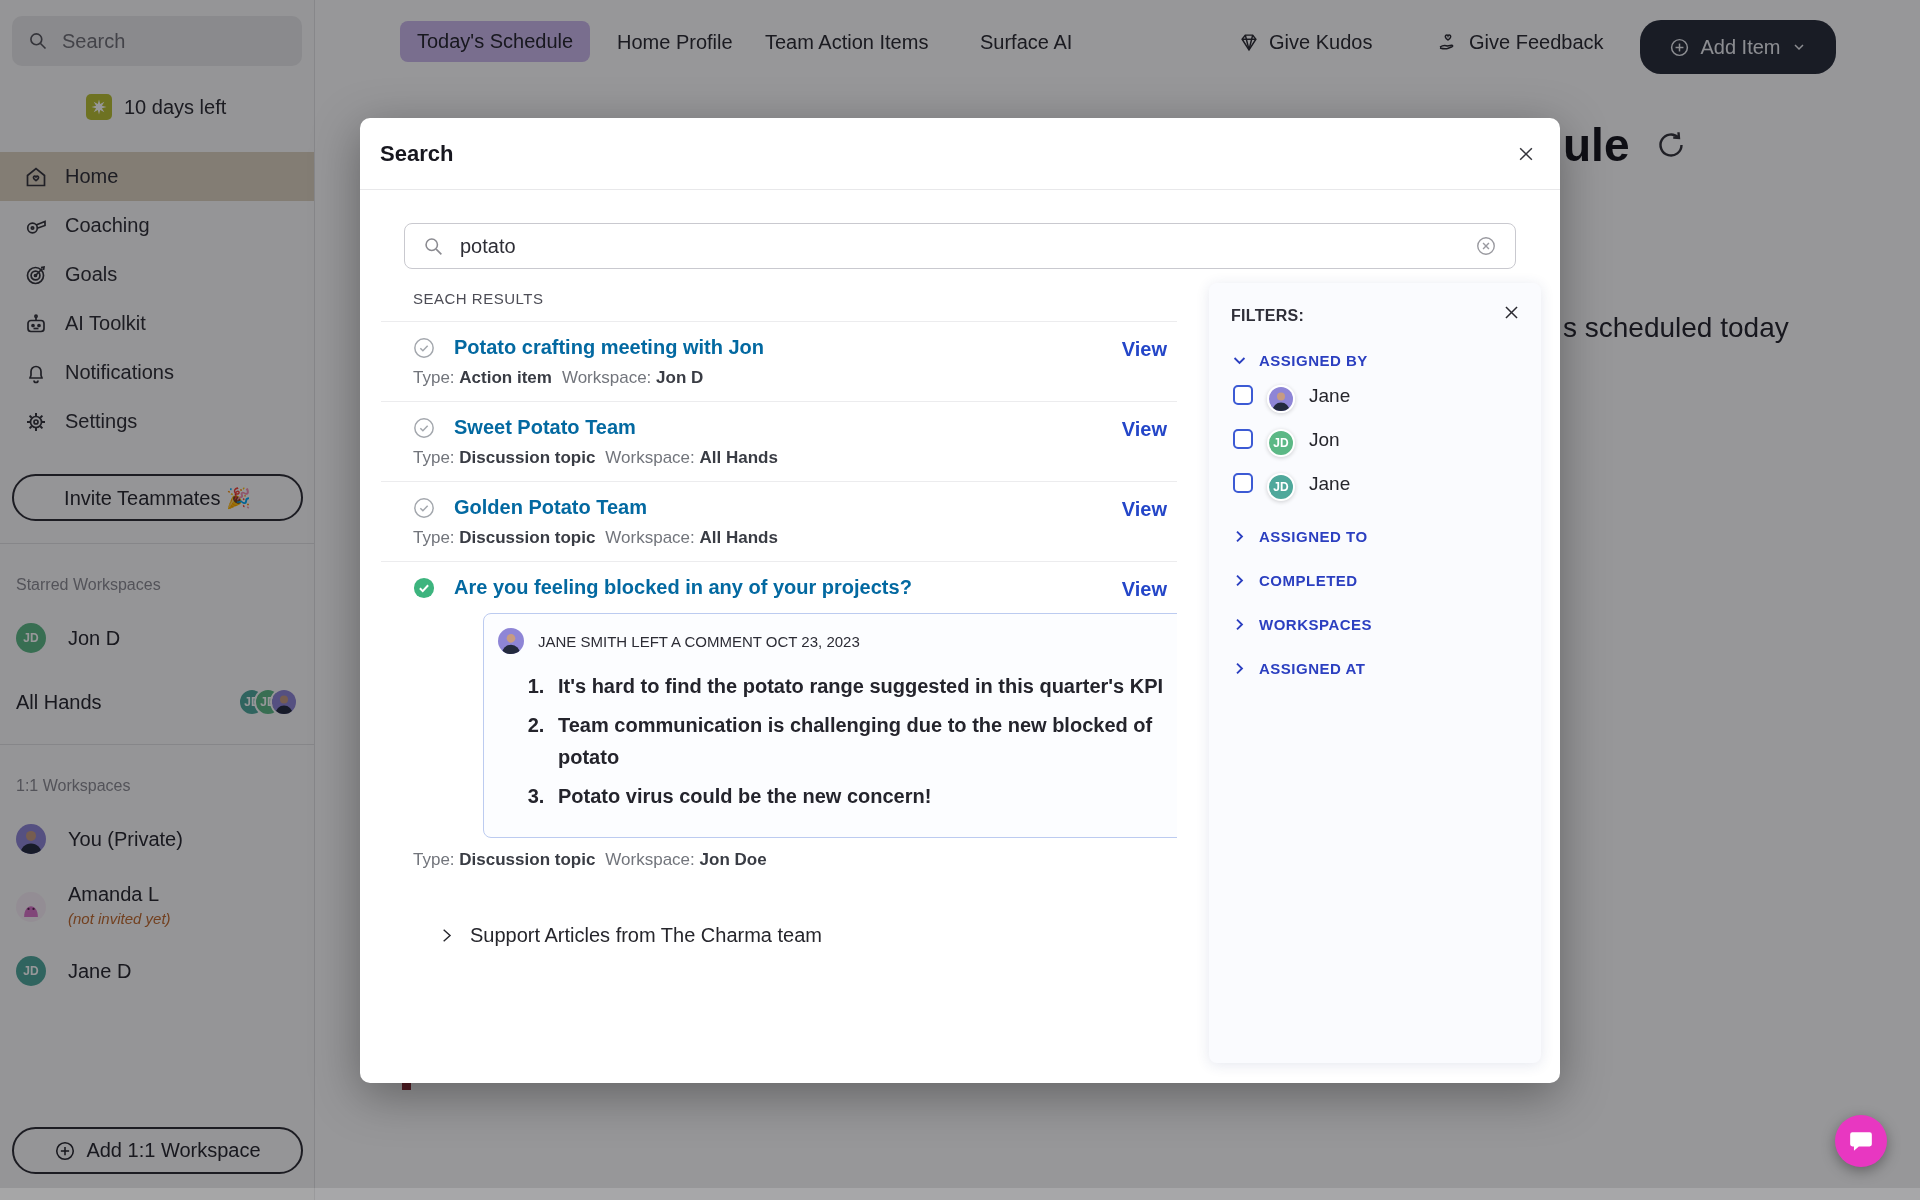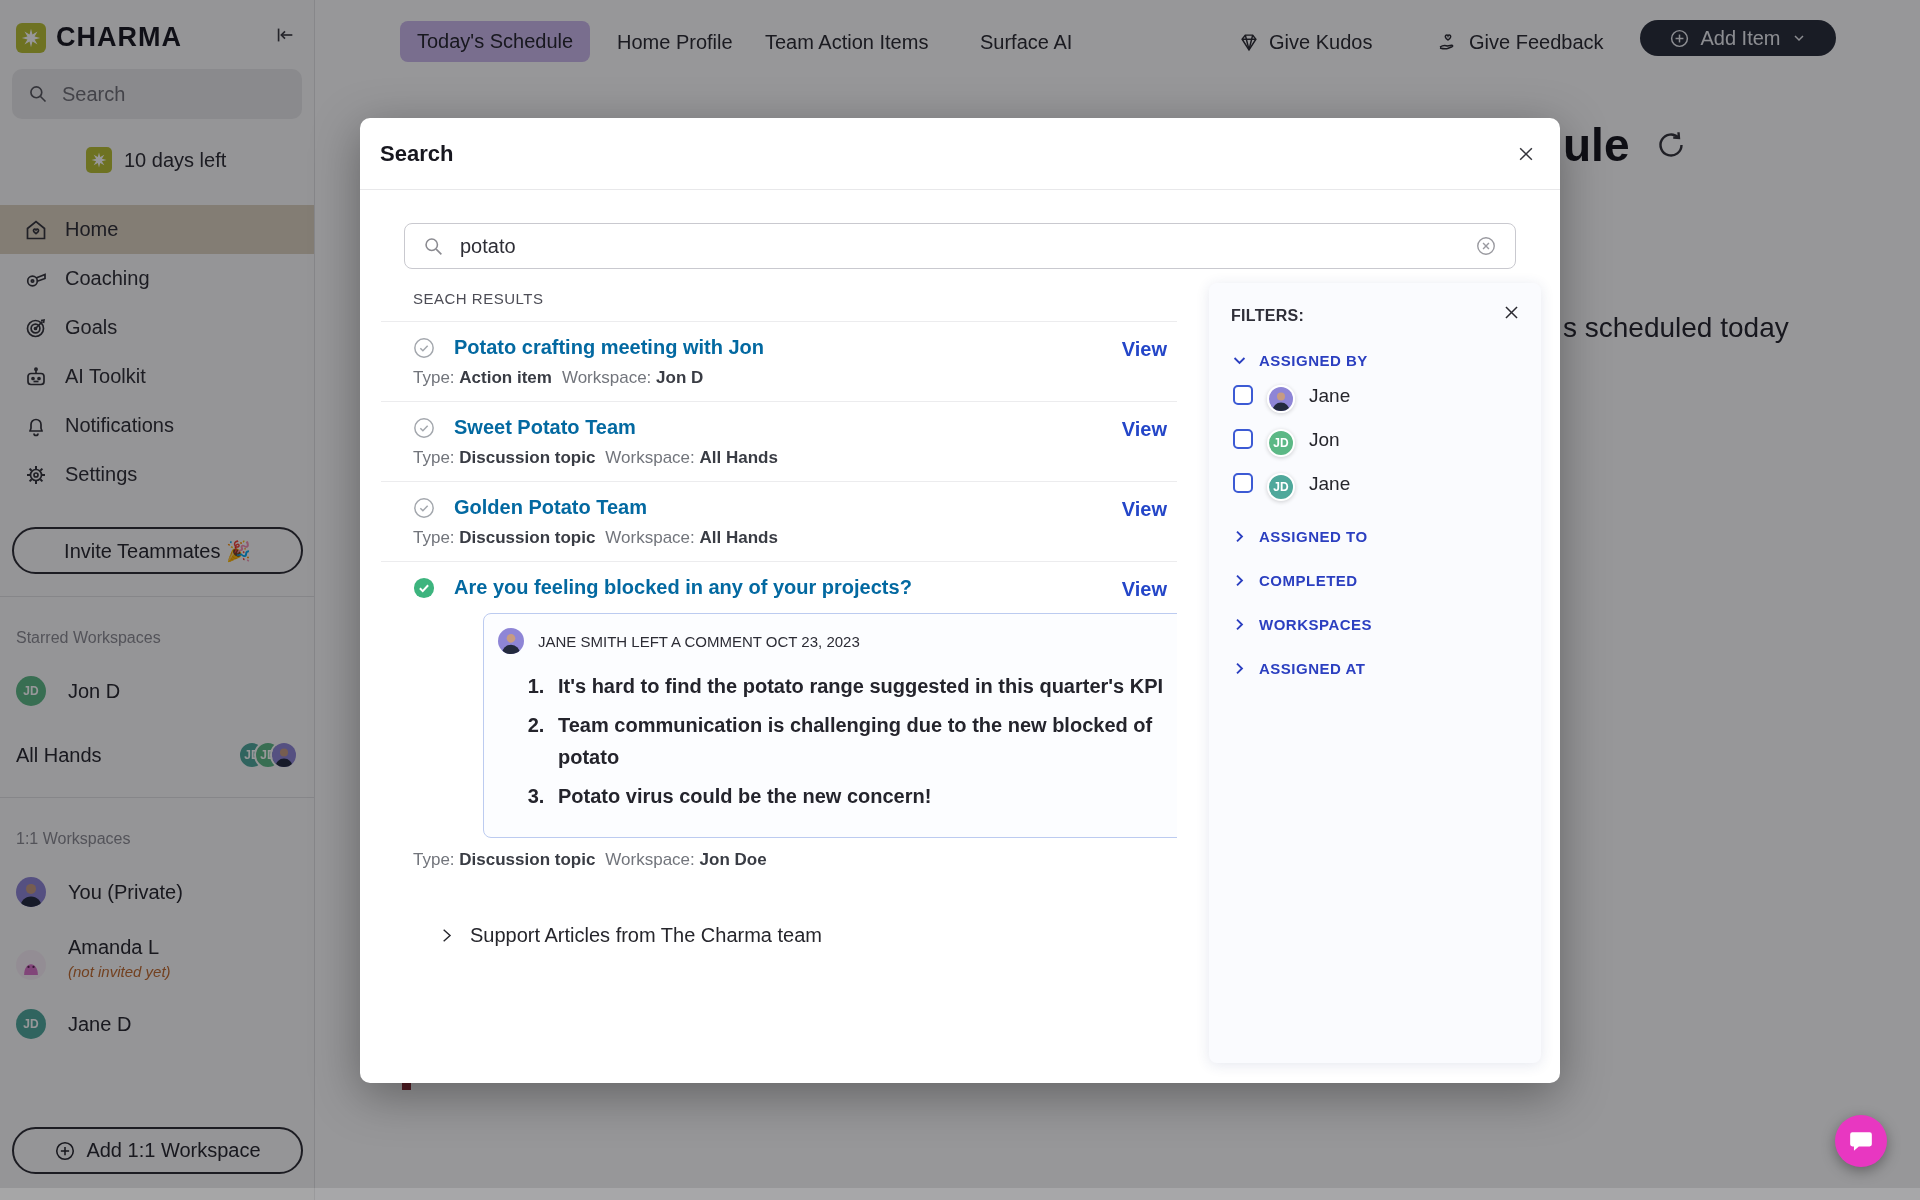--- a/index.html
+++ b/index.html
@@ -35,21 +35,21 @@
   .av.teal  { background:#4fa89b; }
   .av-stack { margin-left:auto; display:flex; }
   .av-stack .av { margin-left:-12px; border:2px solid #fbfbfb; }
   .av-stack .av:first-child { margin-left:0; }
   .add-ws { position:absolute; left:12px; bottom:26px; width:291px; }
 
   
   .topbar { position:absolute; left:315px; right:0; top:0; height:84px; background:#fff; }
   .tb-item { position:absolute; top:0; height:84px; display:flex; align-items:center; gap:9px; font-size:20px; color:#2a2a31; cursor:pointer; }
   .tb-pill { position:absolute; left:85px; top:21px; height:41px; padding:0 17px; background:#cbb8ec; border-radius:8px; display:flex; align-items:center; font-size:20px; color:#25252e; cursor:pointer; }
-  .add-item-btn { position:absolute; left:1325px; top:20px; width:196px; height:36px; border-radius:21px; background:#262b38; color:#eceef2; display:flex; align-items:center; justify-content:center; gap:10px; font-size:20px; border:none; font-family:inherit; cursor:pointer;text-align:center; }
+  .add-item-btn { position:absolute; left:1325px; top:20px; width:196px; height:54px; border-radius:21px; background:#262b38; color:#eceef2; display:flex; align-items:center; justify-content:center; gap:10px; font-size:20px; border:none; font-family:inherit; cursor:pointer;text-align:center; }
 
   
   .bg-heading { position:absolute; left:1563px; top:118px; display:flex; align-items:center; gap:24px; font-size:46px; font-weight:700; color:#15151d; }
   .bg-sub { position:absolute; left:1563px; top:312px; font-size:28px; color:#25252d; }
   .red-chip { position:absolute; left:402px; top:1072px; width:9px; height:18px; background:#8c2f38; }
 
   
   .overlay { position:absolute; inset:0; background:rgba(8,8,12,0.42); z-index:50; }
   .bottom-strip { position:absolute; left:0; right:0; bottom:0; height:12px; background:rgba(255,255,255,0.16); z-index:60; }
 
@@ -101,35 +101,20 @@
   svg { display:block; }
 </style>
 </head>
 <body>
 
 <div class="stage">
 
   <div class="base">
 
     <aside class="sidebar">
-      <div class="logo-row">
-        <span class="logo-mark">
-          <svg width="22" height="22" viewBox="0 0 24 24">
-              <polygon fill="#fff" points="22,12 15.9,13.6 19.1,19.1 13.6,15.9 12,22 10.4,15.9 4.9,19.1 8.1,13.6 2,12 8.1,10.4 4.9,4.9 10.4,8.1 12,2 13.6,8.1 19.1,4.9 15.9,10.4"></polygon>
-            </svg>
-        </span>
-        <span class="logo-text">CHARMA</span>
-        <span class="collapse-btn">
-          <svg width="22" height="22" viewBox="0 0 24 24" fill="none" stroke="#3a3a40" stroke-width="1.8">
-              <line x1="5" y1="5" x2="5" y2="19"></line>
-              <line x1="8" y1="12" x2="20" y2="12"></line>
-              <polyline points="12,8 8,12 12,16"></polyline>
-            </svg>
-        </span>
-      </div>
 
       <div class="side-search">
         <svg width="20" height="20" viewBox="0 0 24 24" fill="none" stroke="#55555c" stroke-width="2">
             <circle cx="10" cy="10" r="6.5"></circle>
             <line x1="15" y1="15" x2="21" y2="21"></line>
           </svg>
         <span>Search</span>
       </div>
 
       <div class="trial">
@@ -248,21 +233,21 @@
       <div class="ws-row">
         <span class="av">
             <svg width="30" height="30" viewBox="0 0 24 24">
               <rect width="24" height="24" fill="#8e85d6"></rect>
               <circle cx="12" cy="9.5" r="4" fill="#c79b82"></circle>
               <path d="M3.5 24 a8.5 8.5 0 0 1 17 0Z" fill="#232a3e"></path>
             </svg>
           </span>
         <span class="ws-name">You (Private)</span>
       </div>
-      <div class="ws-row" style="align-items:flex-end;">
+      <div class="ws-row" style="align-items:center;">
         <span class="av" style="margin-top:4px;">
             <svg width="30" height="30" viewBox="0 0 24 24">
               <rect width="24" height="24" fill="#f9eef6"></rect>
               <path d="M6.5 20 C6.5 8.5 17.5 8.5 17.5 20 Z" fill="#d973c8"></path>
               <circle cx="10" cy="13.5" r="0.9" fill="#5a2350"></circle>
               <circle cx="14" cy="13.5" r="0.9" fill="#5a2350"></circle>
             </svg>
           </span>
         <span>
           <span class="ws-name">Amanda L</span>

